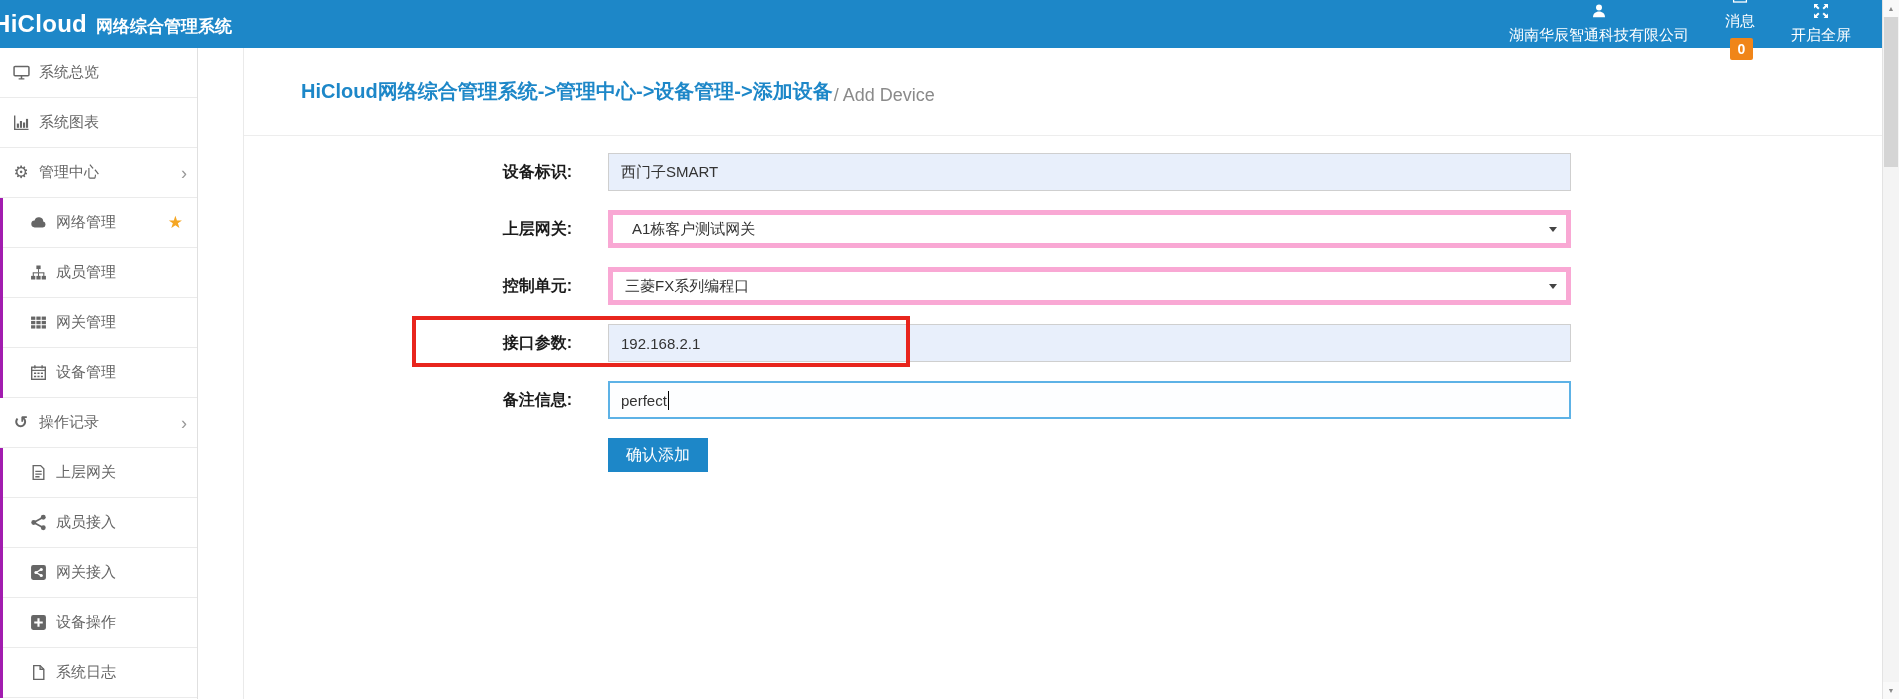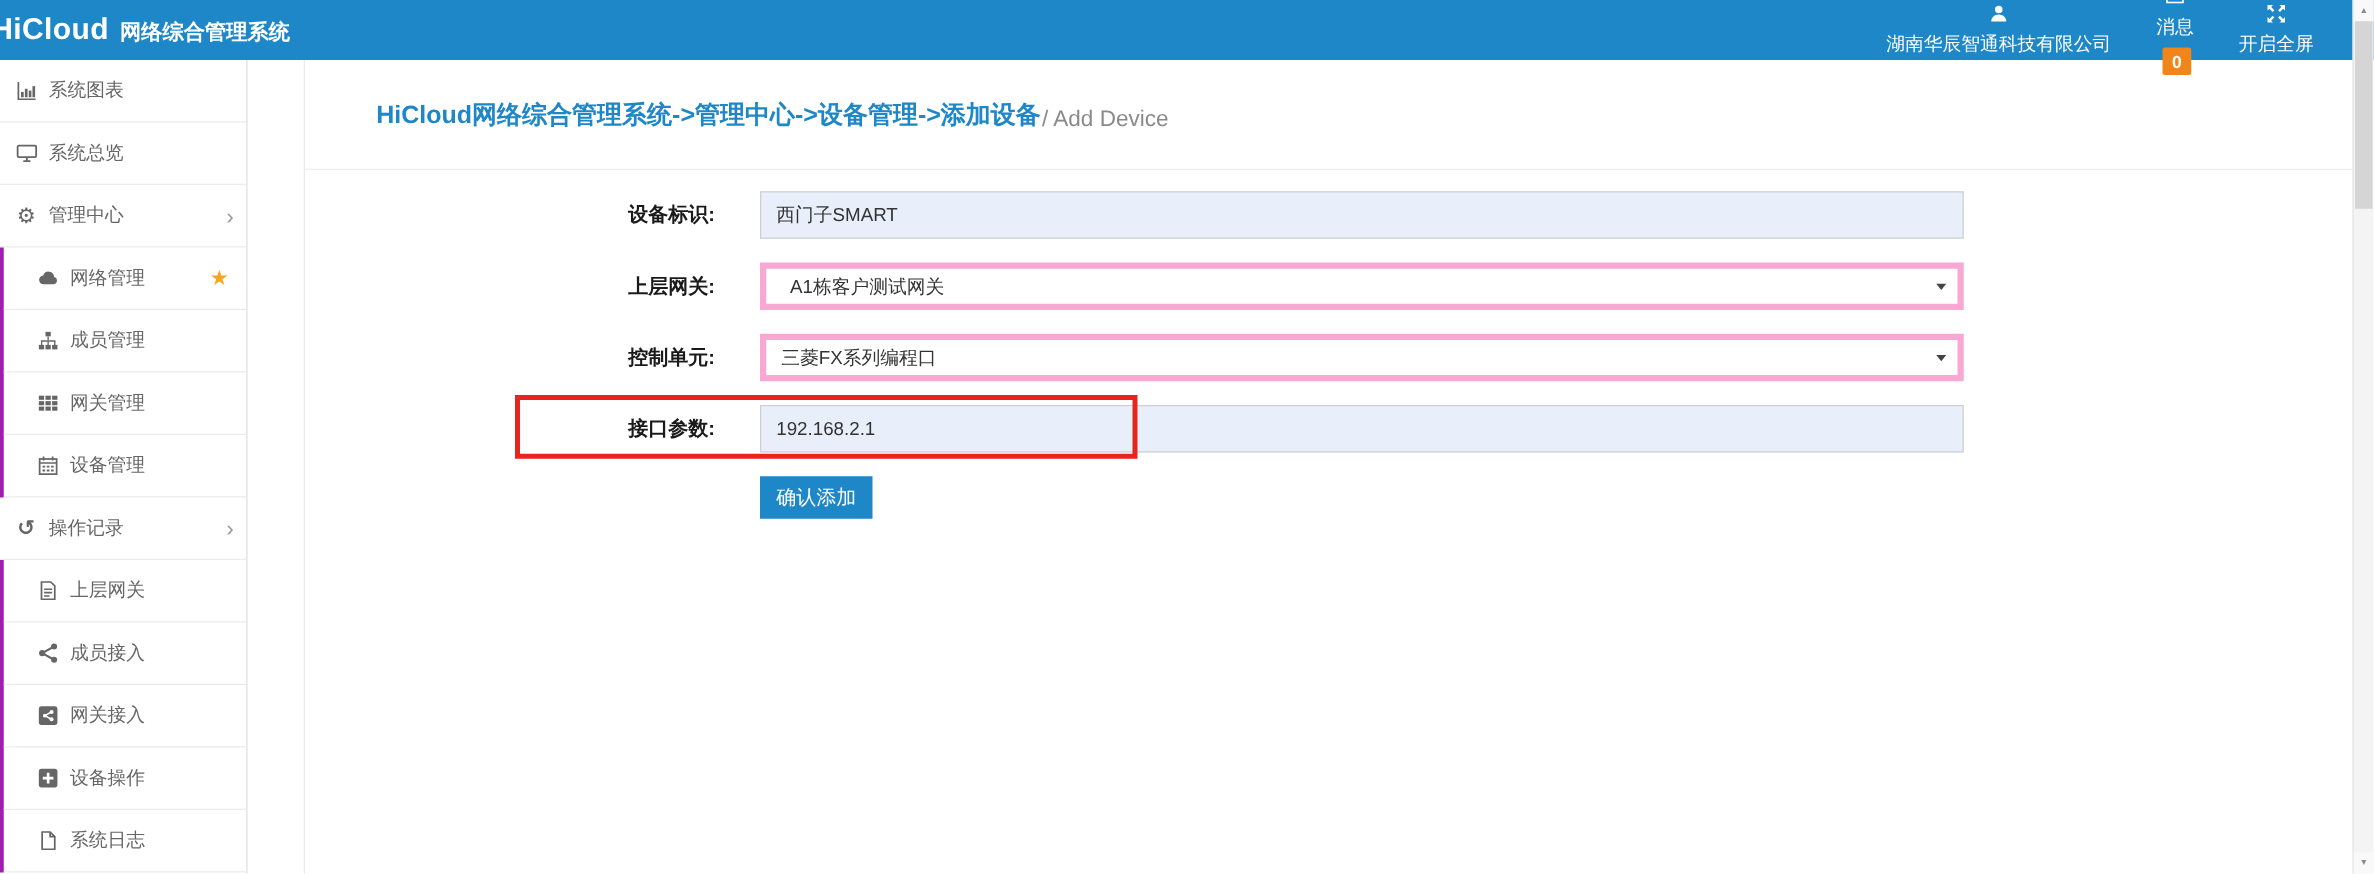--- a/index.html
+++ b/index.html
@@ -55,21 +55,21 @@
   .select { background:#fff; border:5px solid #f9a8d4; display:flex; align-items:center;
     padding:0 12px; position:relative; cursor:pointer; }
   .select.indent { padding-left:19px; }
   .caret { position:absolute; right:9px; top:50%; margin-top:-2px; width:0; height:0;
     border-left:4px solid transparent; border-right:4px solid transparent; border-top:5px solid #444; }
   .input-focus { background:#fdfeff; border:2px solid #5db2e6; display:flex;
     align-items:center; padding:0 11px; cursor:text; }
   .text-caret { display:inline-block; width:1px; height:19px; background:#000; margin-left:1px; }
   .red-frame { position:absolute; left:168px; top:-8px; width:498px; height:51px;
     border:4px solid #e8251d; pointer-events:none; z-index:3; }
-  .submit-btn { margin-left:364px; margin-top:1px; width:90px; height:34px;
+  .submit-btn { margin-left:364px; margin-top:1px; width:100px; height:34px;
     background:#1d87c8; color:#fff; font-size:16px; border:none; cursor:pointer;
     font-family:inherit; display:block; }
 </style>
 </head>
 <body>
 
 <div class="header">
   <div class="logo">
     <span class="logo-bold">HiCloud</span>
     <span class="logo-rest">网络综合管理系统</span>
@@ -102,42 +102,42 @@
           <path d="M1 15v-4.4l1.5 1.5 2.6-2.6 1.4 1.4-2.6 2.6 1.5 1.5z"></path>
           <path d="M15 15h-4.4l1.5-1.5-2.6-2.6 1.4-1.4 2.6 2.6 1.5-1.5z"></path>
         </svg>
       </span>
       <span>开启全屏</span>
     </div>
   </div>
 </div>
 
 <div class="sidebar">
+  <div class="side-item">
+    <span class="side-icon">
+      <svg viewBox="0 0 16 16" width="17" height="17">
+          <rect x="1" y="2.4" width="14" height="8.6" rx="1" fill="none" stroke="currentColor" stroke-width="1.4"></rect>
+          <path d="M5.3 14h5.4M8 11v3" fill="none" stroke="currentColor" stroke-width="1.4"></path>
+        </svg>
+    </span>
+    <span>系统总览</span>
+  </div>
   <div class="side-item">
     <span class="side-icon">
       <svg viewBox="0 0 16 16" width="17" height="17">
           <path d="M1.6 1.5v13h13" fill="none" stroke="currentColor" stroke-width="1.3"></path>
           <rect x="3.6" y="9" width="2" height="4" fill="currentColor"></rect>
           <rect x="6.5" y="6.6" width="2" height="6.4" fill="currentColor"></rect>
           <rect x="9.4" y="8" width="2" height="5" fill="currentColor"></rect>
           <rect x="12.2" y="4.6" width="2" height="8.4" fill="currentColor"></rect>
         </svg>
     </span>
     <span>系统图表</span>
   </div>
   <div class="side-item">
-    <span class="side-icon">
-      <svg viewBox="0 0 16 16" width="17" height="17">
-          <rect x="1" y="2.4" width="14" height="8.6" rx="1" fill="none" stroke="currentColor" stroke-width="1.4"></rect>
-          <path d="M5.3 14h5.4M8 11v3" fill="none" stroke="currentColor" stroke-width="1.4"></path>
-        </svg>
-    </span>
-    <span>系统总览</span>
-  </div>
-  <div class="side-item">
     <span class="side-icon glyph-icon">⚙</span>
     <span>管理中心</span>
     <span class="chevron">›</span>
   </div>
 
   <div class="side-group">
     <div class="side-item">
       <span class="side-icon">
         <svg viewBox="0 0 16 16" width="17" height="17">
             <path d="M4.7 12.6a3.3 3.3 0 0 1-.4-6.6 4.2 4.2 0 0 1 8.2 1.1 2.8 2.8 0 0 1-.4 5.5z" fill="currentColor"></path>
@@ -277,20 +277,27 @@
         <span class="caret"></span>
       </div>
     </div>
 
     <div class="form-row">
       <div class="red-frame"></div>
       <label class="form-label">接口参数:</label>
       <input class="control input-tint" type="text" value="192.168.2.1" style="">
     </div>
 
+    <div class="form-row">
+      <label class="form-label">备注信息:</label>
+      <div class="control input-focus">
+        <span>perfect</span>
+        <span class="text-caret"></span>
+      </div>
+    </div>
 
     <button class="submit-btn">确认添加</button>
   </div>
 </div>
 
 <div class="scrollbar">
   <div class="scroll-btn">▲</div>
   <div class="scroll-thumb"></div>
   <div class="scroll-btn bottom">▼</div>
 </div>

